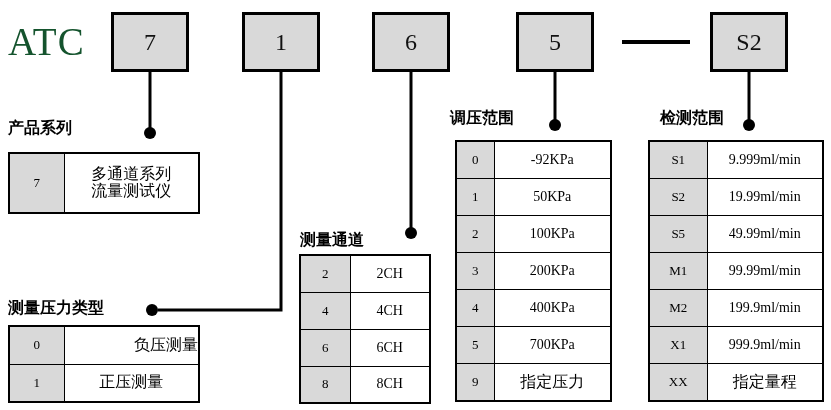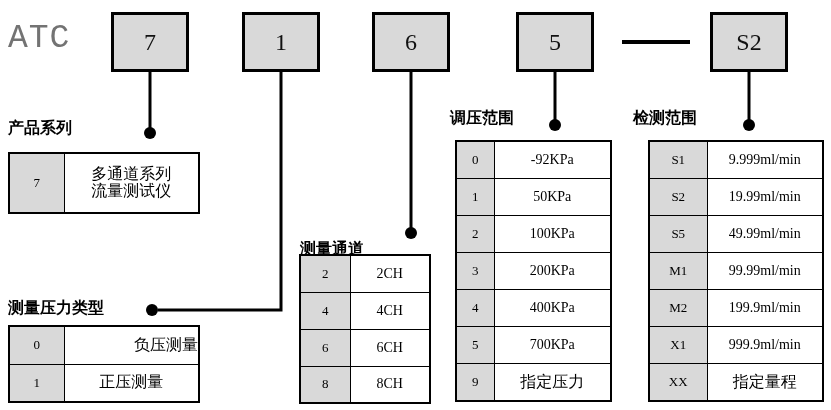--- a/index.html
+++ b/index.html
@@ -21,24 +21,24 @@
     box-sizing:border-box;
     display:flex;align-items:center;justify-content:center;
     font-family:"Liberation Serif", serif;
     font-size:24px;
     line-height:1;
     color:#111;
   }
 
   .brand{
     position:absolute;
-    font-family:Liberation Mono, monospace;
-    font-size:33px;
+    font-family:Liberation Serif, serif;
+    font-size:39px;
     letter-spacing:1px;
-    color:#737373;
+    color:#14532d;
     line-height:1;
     white-space:nowrap;
   }
 
   
   .heading{
     position:absolute;
     font-family:"Liberation Sans", sans-serif;
     font-weight:bold;
     font-size:16px;
@@ -150,21 +150,21 @@
       <td class="key" style="width:55px;">0</td>
       <td class="val cn" style="width:135px;text-align:right;">负压测量</td>
     </tr>
     <tr style="height:38px;">
       <td class="key">1</td>
       <td class="val cn">正压测量</td>
     </tr>
   </tbody>
     </table>
 
-  <div class="heading" style="left:300px;top:241px;">测量通道</div>
+  <div class="heading" style="left:300px;top:232px;">测量通道</div>
   <table class="tbl" style="left:299px;top:254px;width:130px;height:148px;">
     <tbody>
         <tr style="height:37px;">
       <td class="key" style="width:50px;">2</td>
       <td class="val" style="width:80px;">2CH</td>
     </tr>
     <tr style="height:37px;">
       <td class="key">4</td>
       <td class="val">4CH</td>
     </tr>
@@ -206,21 +206,21 @@
       <td class="key">5</td>
       <td class="val">700KPa</td>
     </tr>
     <tr style="height:37px;">
       <td class="key">9</td>
       <td class="val cn">指定压力</td>
     </tr>
   </tbody>
     </table>
 
-  <div class="heading" style="left:633px;top:110px;">检测范围</div>
+  <div class="heading" style="left:660px;top:110px;">检测范围</div>
   <table class="tbl" style="left:648px;top:140px;width:174px;height:262px;">
     <tbody>
         <tr style="height:32px;padding-left:32px;">
       <td class="key" style="width:58px;">S1</td>
       <td class="val" style="width:116px;">9.999ml/min</td>
     </tr>
     <tr style="height:32px;">
       <td class="key">S2</td>
       <td class="val">19.99ml/min</td>
     </tr>

